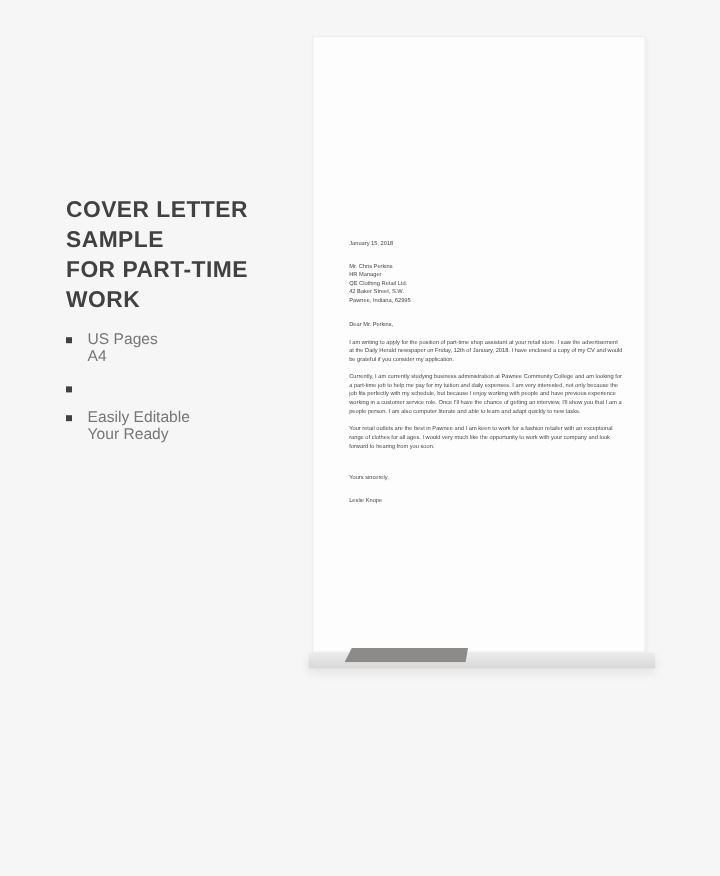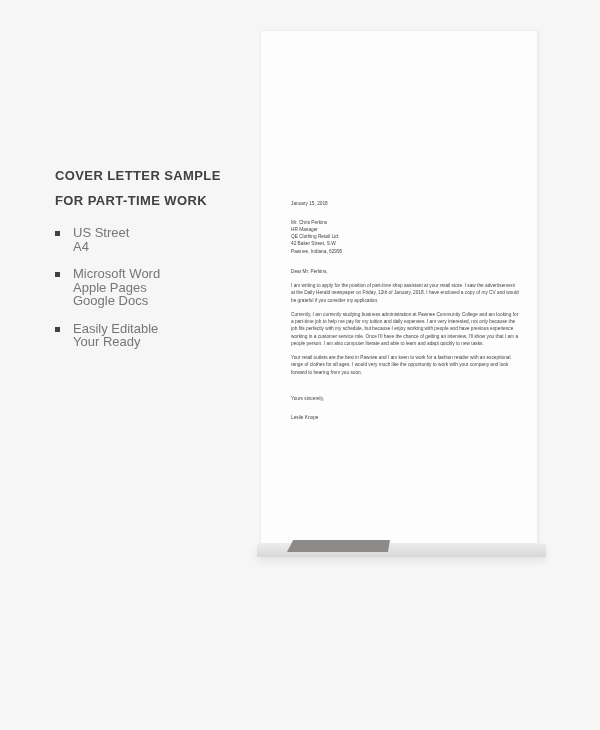--- a/index.html
+++ b/index.html
@@ -16,21 +16,21 @@
   }
 
   
   .panel {
     position: absolute;
     left: 55px;
     top: 163px;
     width: 215px;
   }
   .panel-title {
-    font-size: 13px;
+    font-size: 19px;
     line-height: 25px;
     font-weight: 600;
     letter-spacing: 0.4px;
     color: #414141;
     white-space: pre-line;
   }
   .features {
     margin-top: 13px;
   }
   .feature {
@@ -106,28 +106,25 @@
 </style>
 </head>
 <body>
 
 <div class="panel">
   <div class="panel-title">COVER LETTER SAMPLE
 FOR PART-TIME WORK</div>
   <div class="features">
     <div class="feature">
       <span class="bullet"></span>
-      <span class="feature-text">US Street
+      <span class="feature-text">US Pages
 A4</span>
     </div>
     <div class="feature">
       <span class="bullet"></span>
-      <span class="feature-text">Microsoft Word
-Apple Pages
-Google Docs</span>
     </div>
     <div class="feature">
       <span class="bullet"></span>
       <span class="feature-text">Easily Editable
 Your Ready</span>
     </div>
   </div>
 </div>
 
 <div class="page">

